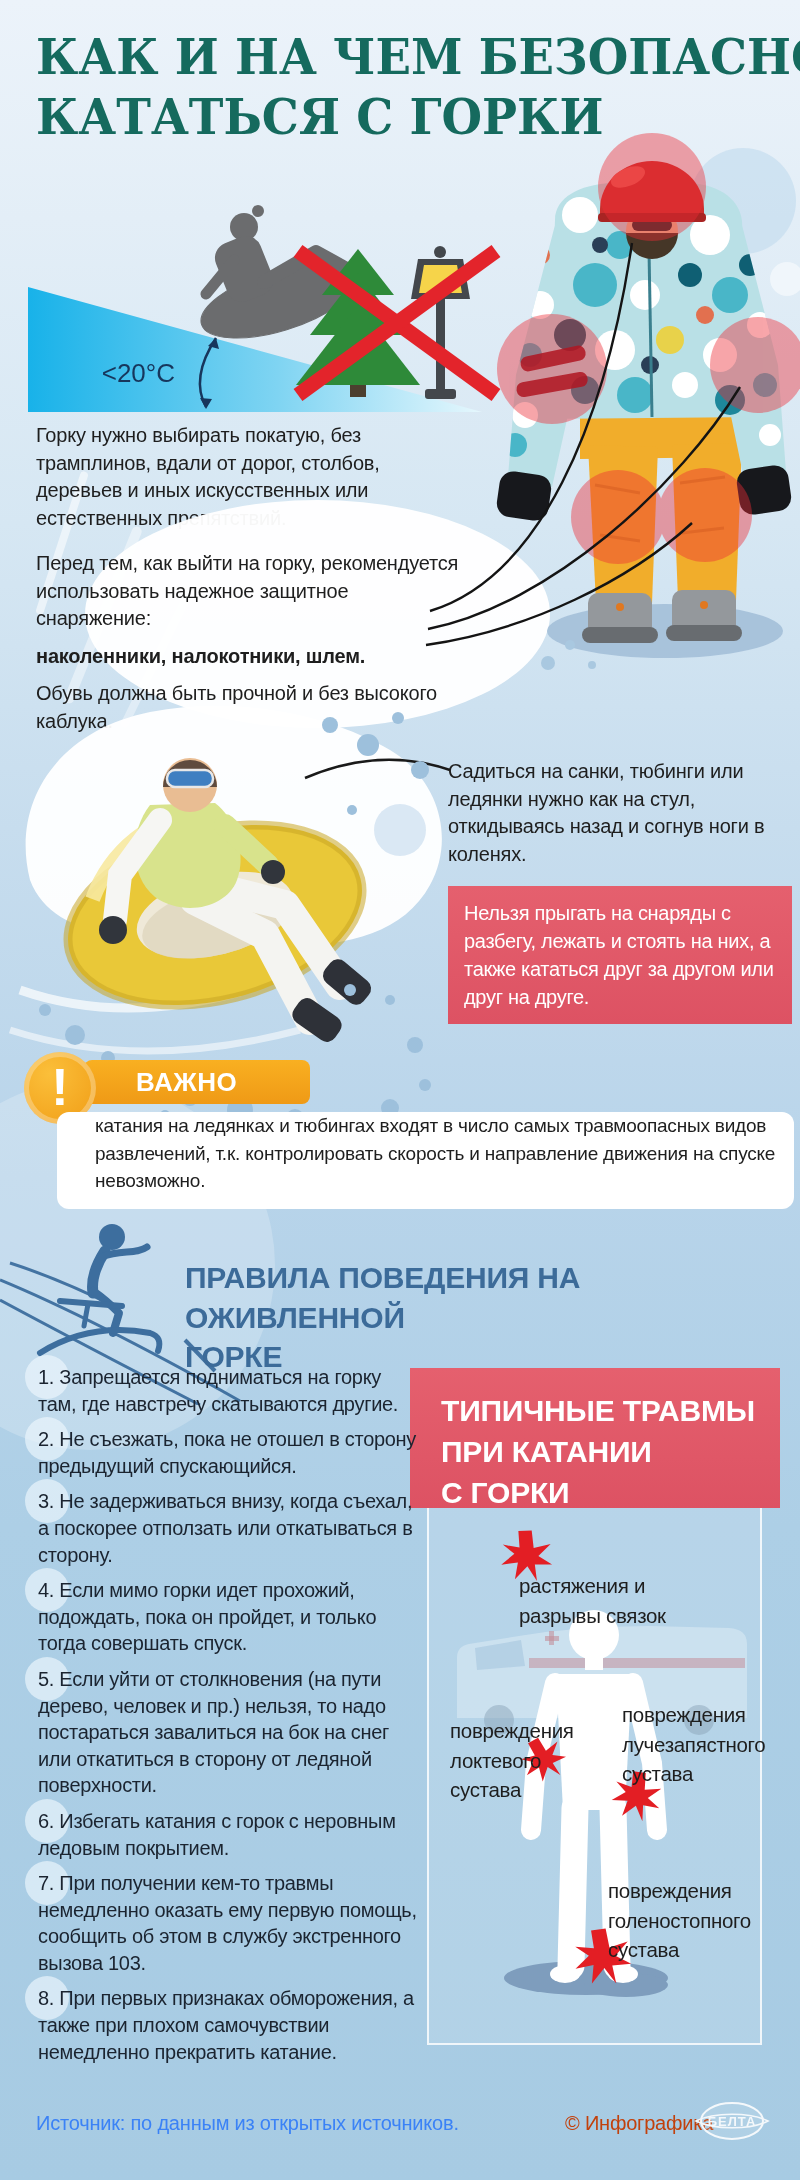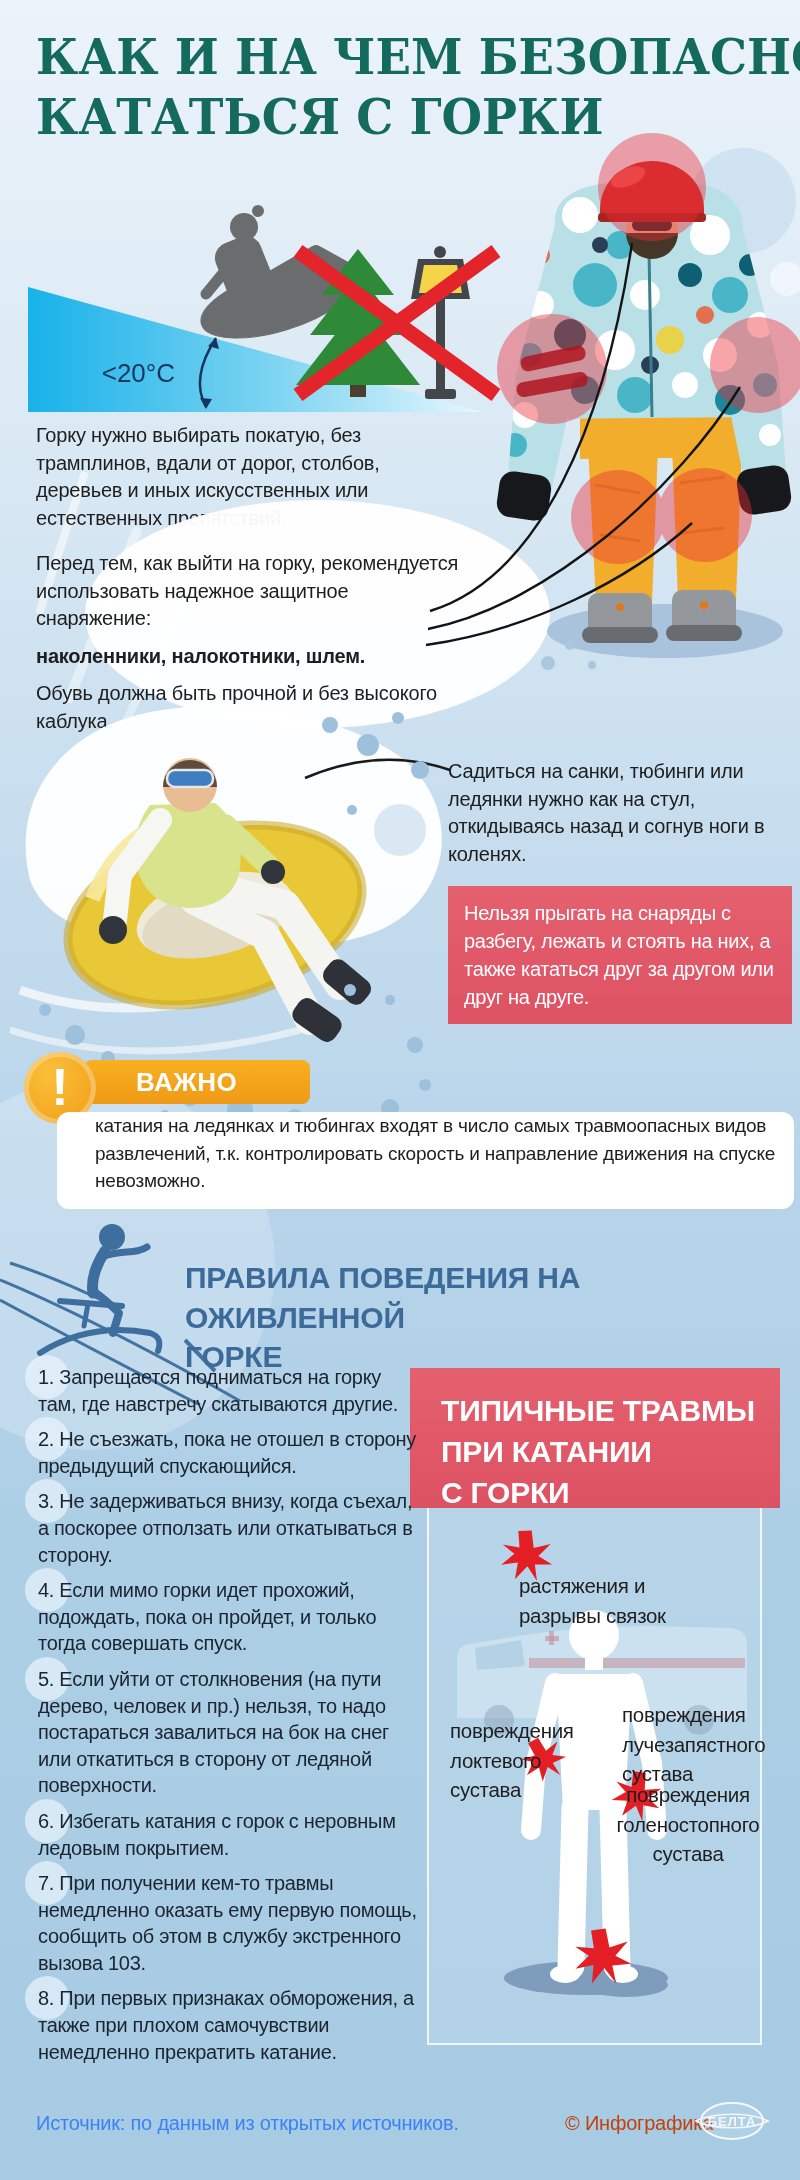--- a/index.html
+++ b/index.html
@@ -353,21 +353,21 @@
       <use href="#star" transform="translate(98,49) rotate(10)"></use>
       <use href="#star" transform="translate(115,252) scale(.85) rotate(-15)"></use>
       <use href="#star" transform="translate(208,289) scale(.95) rotate(20)"></use>
       <use href="#star" transform="translate(174,450) scale(1.1) rotate(5)"></use>
     </g>
   </svg>
 </div>
 <div class="abs injury-label" style="left:519px;top:1536px;width:160px;margin-top:35px;">растяжения и разрывы связок</div>
 <div class="abs injury-label" style="left:450px;top:1683px;width:135px;margin-top:33px;">повреждения локтевого сустава</div>
 <div class="abs injury-label" style="left:622px;top:1700px;width:150px;">повреждения лучезапястного сустава</div>
-<div class="abs injury-label" style="left:608px;top:1780px;width:160px;text-align:center;">повреждения голеностопного сустава</div>
+<div class="abs injury-label" style="left:608px;top:1876px;width:160px;">повреждения голеностопного сустава</div>
 
 <div id="footer-source" class="abs">Источник: по данным из открытых источников.</div>
 <div id="footer-credit" class="abs">© Инфографика</div>
 <svg class="abs" style="left:692px;top:2100px;" width="80" height="42" viewBox="0 0 80 42">
   <ellipse cx="40" cy="21" rx="31" ry="18" fill="rgba(255,255,255,.1)" stroke="#f4f8fb" stroke-width="2"></ellipse>
   <path d="M4,21 C22,12 58,12 76,21 C58,30 22,30 4,21 Z" fill="none" stroke="#f4f8fb" stroke-width="1.6"></path>
   <text x="40" y="26" text-anchor="middle" font-size="13" font-weight="bold" fill="#f4f8fb" font-family="Liberation Sans, sans-serif" letter-spacing="1">БЕЛТА</text>
 </svg>
 
 </body></html>

